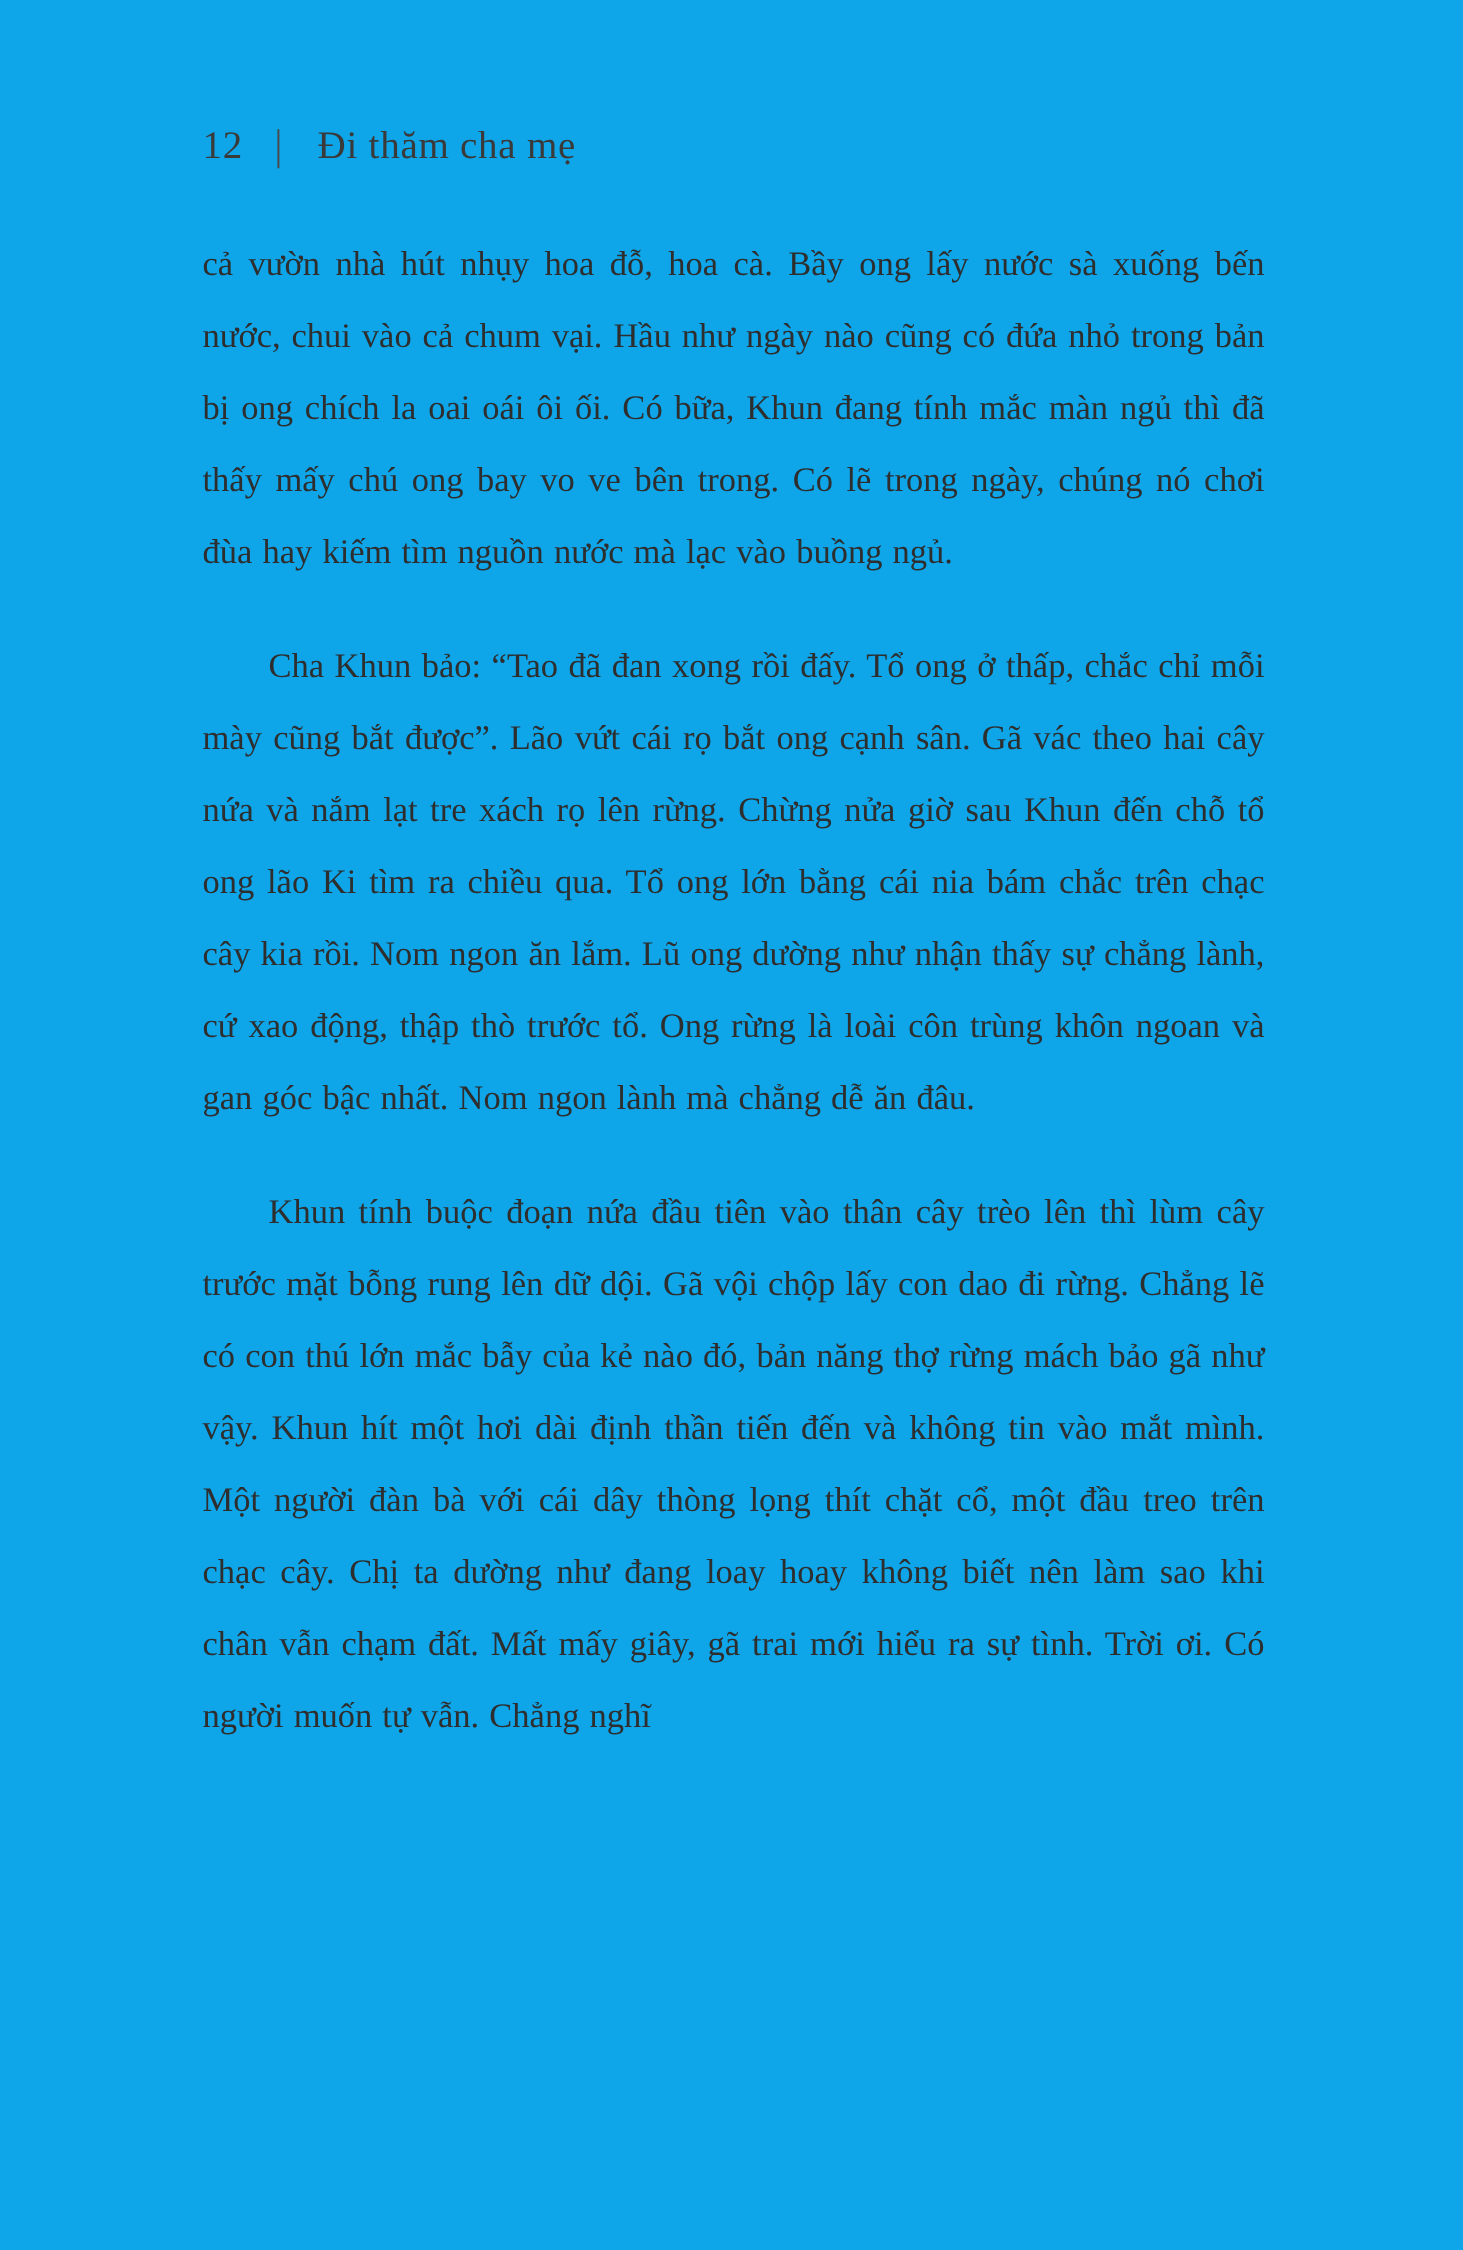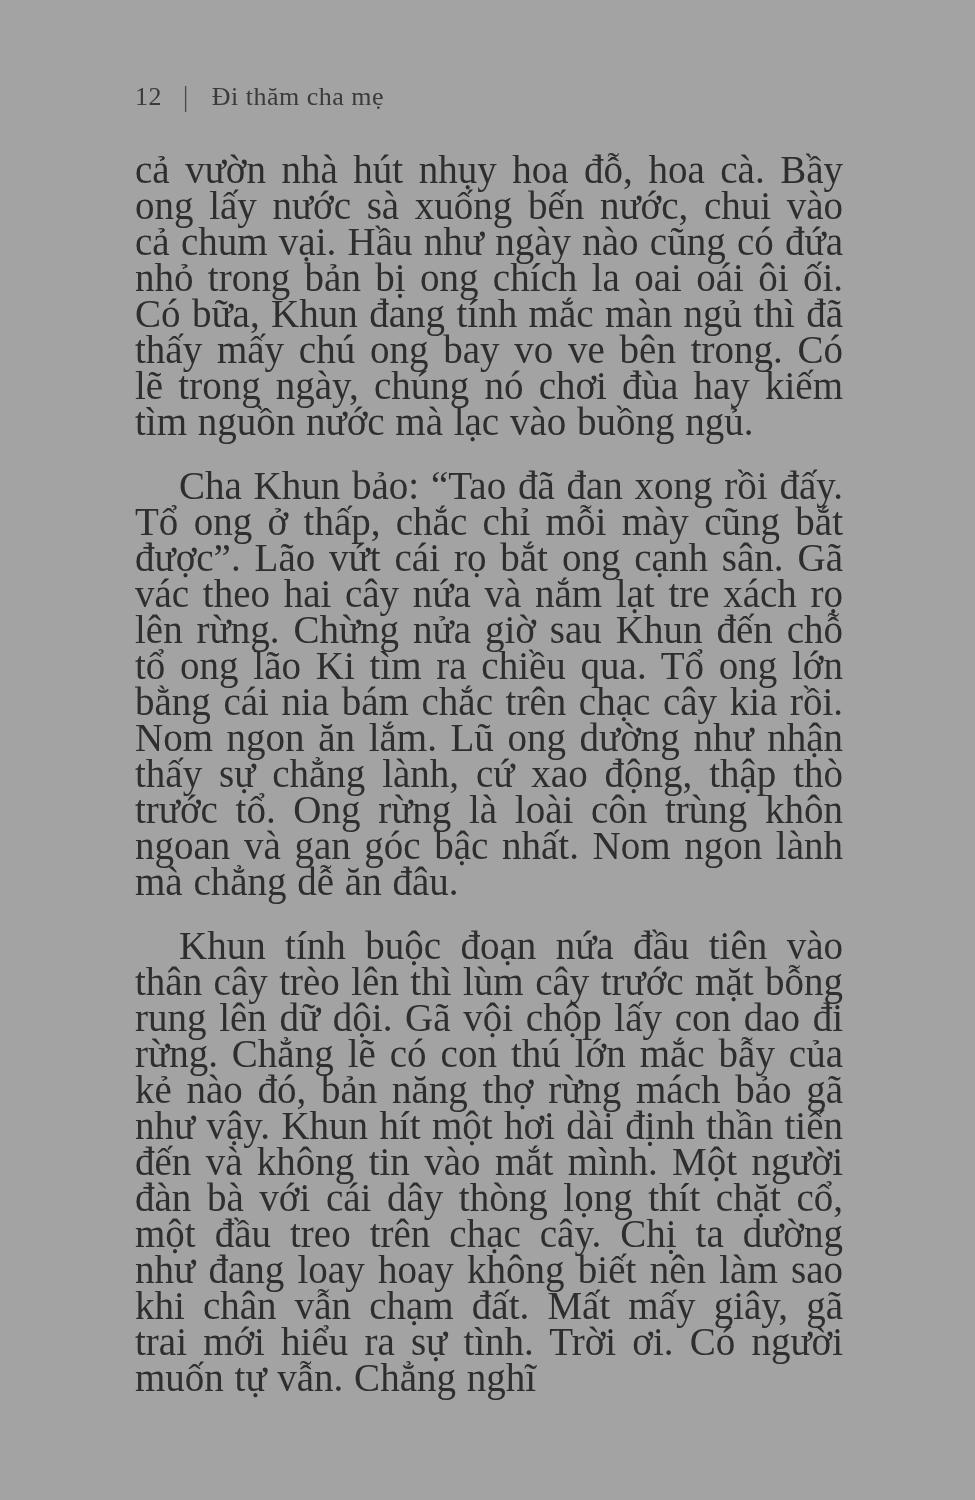--- a/index.html
+++ b/index.html
@@ -5,21 +5,21 @@
   html, body {
     margin: 0;
     padding: 0;
     background: #ffffff;
   }
   .page {
     position: relative;
     width: 975px;
     height: 1500px;
     margin: 0 auto;
-    background: #a3a3a3;
+    background: #0ea5e9;
     box-sizing: border-box;
     padding: 82px 132px 60px 135px;
     font-family: "Liberation Serif", "DejaVu Serif", serif;
     color: #2e2e2e;
     overflow: hidden;
   }
   .page-header {
     font-size: 26px;
     line-height: 30px;
     color: #3a3a3a;
@@ -35,22 +35,22 @@
     display: inline-block;
     margin-right: 16px;
     color: #4a4a4a;
     font-weight: 300;
     transform: scaleY(1.1);
   }
   .page-header .running-title {
     display: inline-block;
   }
   .page-body {
-    font-size: 39px;
-    line-height: 36px;
+    font-size: 23px;
+    line-height: 48px;
     text-align: justify;
     text-justify: inter-word;
   }
   .para {
     margin: 0 0 6px 0;
     word-spacing: 1px;
   }
   .para.indented {
     text-indent: 44px;
     margin-top: 28px;

